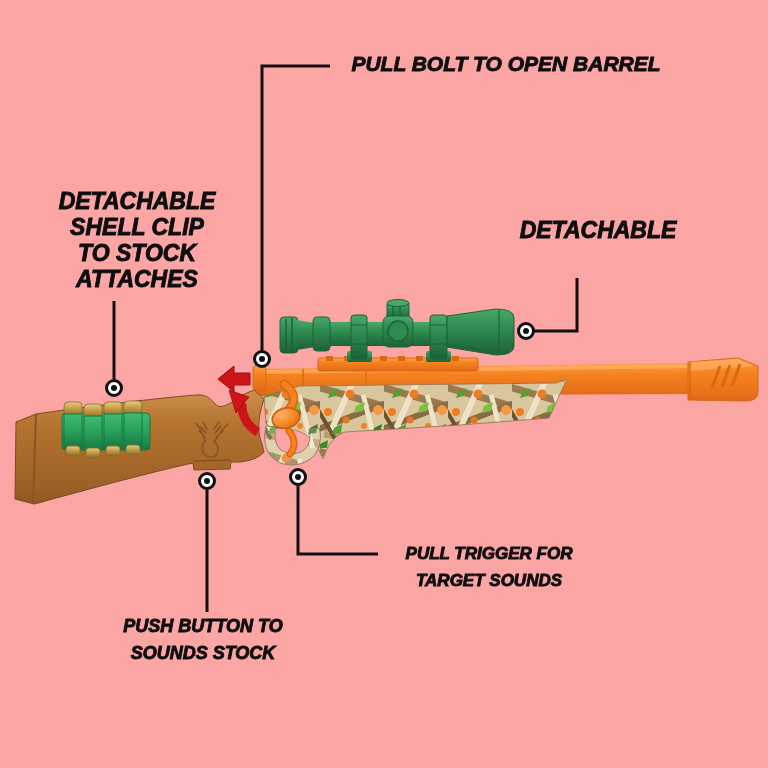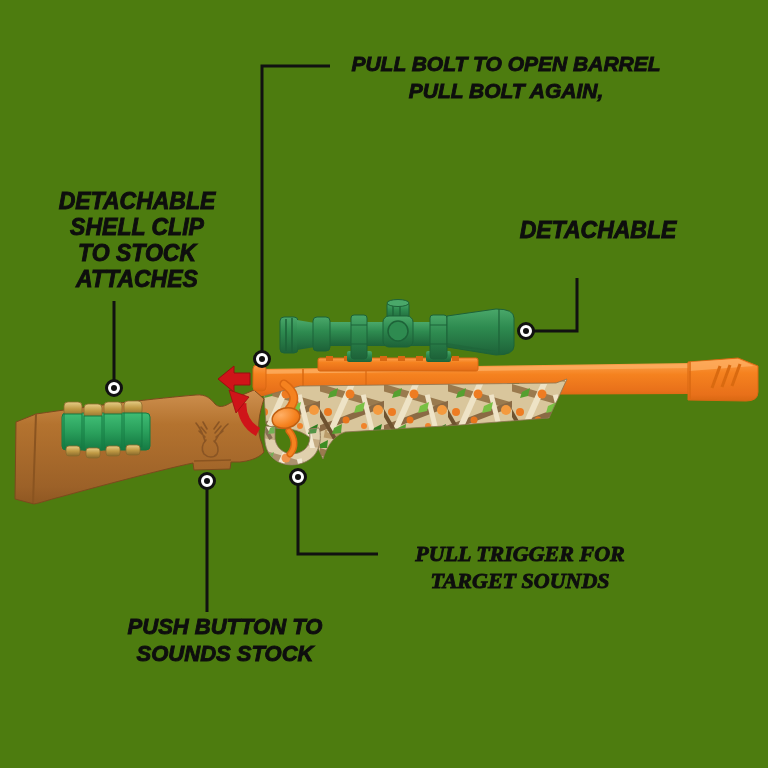--- a/index.html
+++ b/index.html
@@ -1,27 +1,27 @@
 <!DOCTYPE html>
 <html><head>
 <meta charset="utf-8">
 <style>
   html,body{margin:0;padding:0;background:#ffffff;}
-  .stage{position:relative;width:768px;height:768px;background:#4d7c0f;overflow:hidden;
+  .stage{position:relative;width:768px;height:768px;background:#fca5a5;overflow:hidden;
          font-family:"Liberation Sans",sans-serif;}
   .note{position:absolute;text-align:center;color:#0e0e0e;
         font-style:italic;font-weight:700;
         -webkit-text-stroke:0.9px #0e0e0e;
         white-space:nowrap;}
   .note div{white-space:nowrap;}
   .note-top{left:310px;top:50px;width:392px;font-size:21px;line-height:27px;}
   .note-left{left:25px;top:188px;width:224px;font-size:23px;line-height:26px;}
   .note-right{left:483px;top:217px;width:230px;font-size:23px;line-height:27px;}
-  .note-trigger{left:402px;top:540px;width:236px;font-size:22px;line-height:27px;font-family:Liberation Serif, serif;}
-  .note-push{left:112px;top:613px;width:226px;font-size:22px;line-height:27px;text-align:center;}
+  .note-trigger{left:371px;top:540px;width:236px;font-size:17px;line-height:27px;}
+  .note-push{left:90px;top:613px;width:226px;font-size:18px;line-height:27px;text-align:center;}
   svg{position:absolute;left:0;top:0;}
 </style>
 </head>
 <body>
 
 <div class="stage">
 
   <svg width="768" height="768" viewBox="0 0 768 768">
     <defs>
       <linearGradient id="gOrange" x1="0" y1="0" x2="0" y2="1">
@@ -235,21 +235,20 @@
       </g>
       <g>
         <circle cx="207" cy="481" r="7.5" fill="#ffffff" stroke="#111111" stroke-width="3"></circle>
           <circle cx="207" cy="481" r="3" fill="#111111"></circle>
       </g>
     </g>
   </svg>
 
   <div class="note note-top">
     <div>PULL BOLT TO OPEN BARREL</div>
-    <div>PULL BOLT AGAIN,</div>
   </div>
 
   <div class="note note-left">
     <div>DETACHABLE</div>
     <div>SHELL CLIP</div>
     <div>TO STOCK</div>
     <div>ATTACHES</div>
   </div>
 
   <div class="note note-right">

